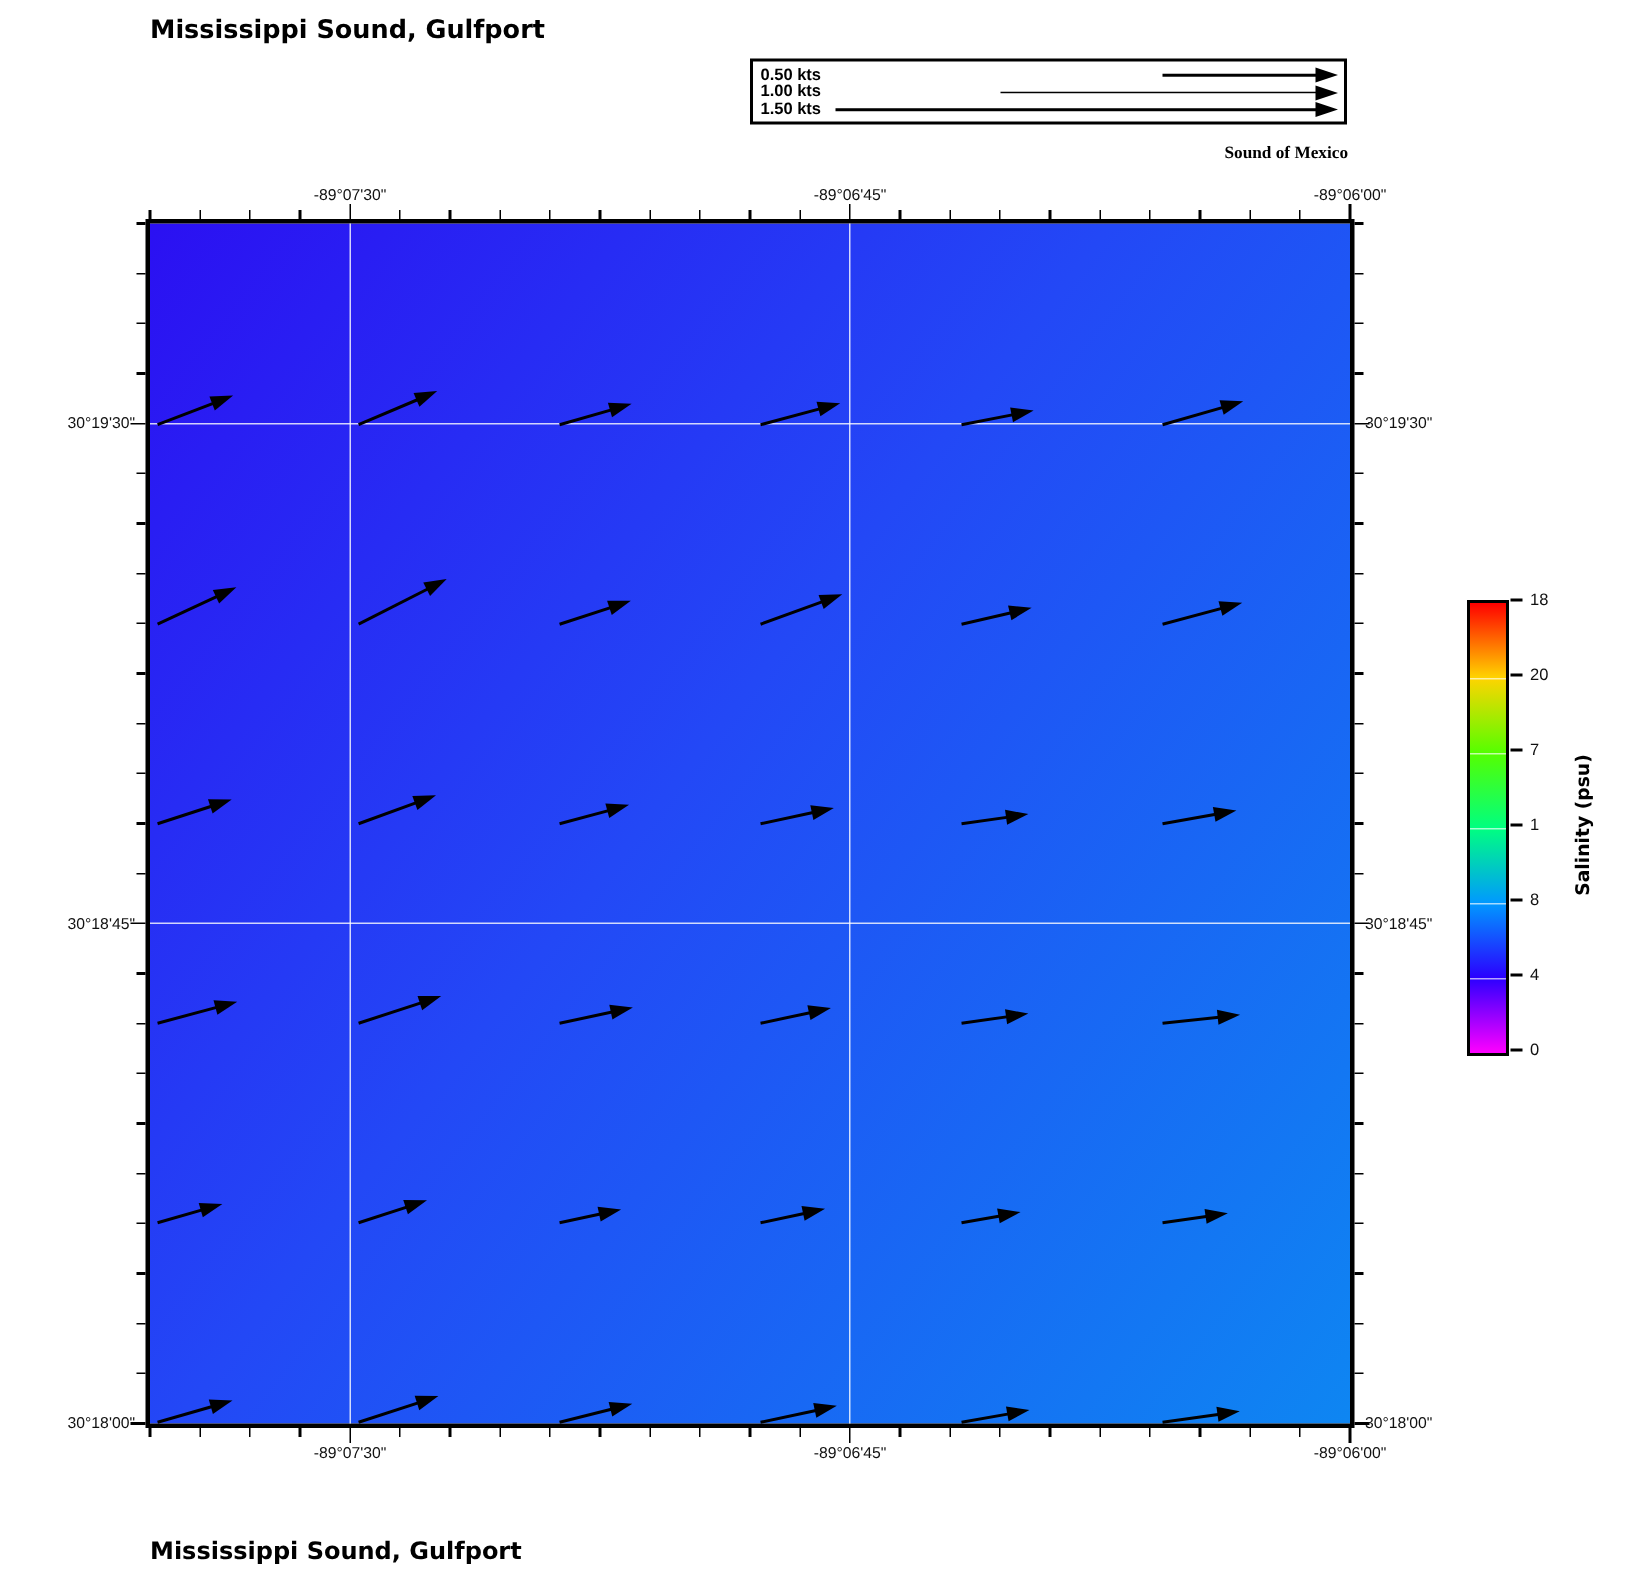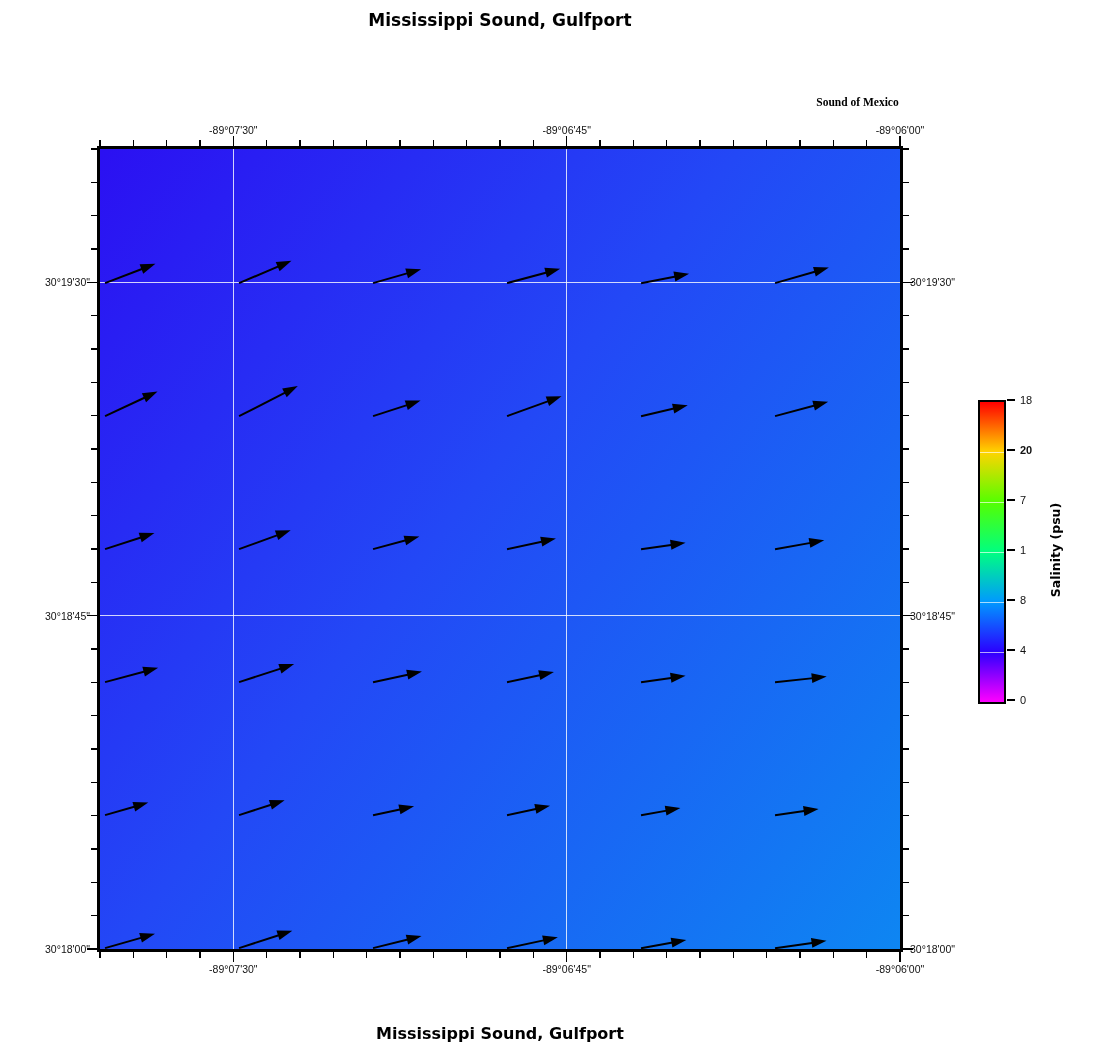--- a/index.html
+++ b/index.html
@@ -1,21 +1,21 @@
 <!DOCTYPE html>
 <html><head>
 <meta charset="utf-8">
 <style>
   html,body { margin:0; padding:0; background:#ffffff; }
   #canvas {
     position:relative; width:1100px; height:1050px; background:#ffffff;
     font-family:"Liberation Sans", sans-serif; overflow:hidden;
   }
   .title {
-    position:absolute; left:100px; width:800px; text-align:center;
+    position:absolute; left:100px; width:800px; text-align:left;
     font-family:"DejaVu Sans", sans-serif; font-weight:bold; font-size:17px; color:#000;
   }
   .title.top { top:10px; }
   .title.bottom { top:1024px; font-size:16px; }
   .subtitle {
     position:absolute; left:105px; top:92px; width:820px; text-align:center;
     font-family:"Liberation Serif", serif; font-weight:bold; font-size:16px; color:#000;
   }
   .region {
     position:absolute; left:795px; top:96px; width:125px; text-align:center;
@@ -68,20 +68,37 @@
     transform:translate(-50%,-50%) rotate(-90deg);
     font-family:"DejaVu Sans", sans-serif; font-weight:bold; font-size:12.5px; color:#000;
   }
 </style>
 </head>
 <body>
 
 <div id="canvas">
   <div class="title top">Mississippi Sound, Gulfport</div>
 
+  <div class="legend-box">
+      <div class="legend-label" style="top: 3.5px;">0.50 kts</div>
+      <div class="arrow" style="left: 273px; top: 4px; width: 117px; transform: rotate(0deg);">
+        <div class="shaft"></div>
+        <div class="head"></div>
+      </div>
+      <div class="legend-label" style="top: 15px;">1.00 kts</div>
+      <div class="arrow" style="left: 165px; top: 15.5px; width: 225px; transform: rotate(0deg);">
+        <div class="shaft"></div>
+        <div class="head"></div>
+      </div>
+      <div class="legend-label" style="top: 26.5px;">1.50 kts</div>
+      <div class="arrow" style="left: 55px; top: 27px; width: 335px; transform: rotate(0deg);">
+        <div class="shaft"></div>
+        <div class="head"></div>
+      </div>
+    </div>
 
   <div class="region">Sound of Mexico</div>
 
   <div class="map" id="map" style="background: linear-gradient(128deg, rgb(43, 16, 242) 0%, rgb(35, 72, 246) 45%, rgb(14, 134, 242) 100%);">
       <div class="gridline-v" style="left: 132.583px; top: 0px; height: 800px;"></div>
       <div class="gridline-h" style="top: 132.583px; left: 0px; width: 800px;"></div>
       <div class="gridline-v" style="left: 465.917px; top: 0px; height: 800px;"></div>
       <div class="gridline-h" style="top: 465.917px; left: 0px; width: 800px;"></div>
     </div>
 
@@ -355,16 +372,16 @@
     <div class="cbar-num" style="left: 1020px; top: 693.5px;">0</div>
     <div class="cbar-tick" style="left: 1007px; top: 649.25px;"></div>
     <div class="cbar-num" style="left: 1020px; top: 643.5px;">4</div>
     <div class="cbar-tick" style="left: 1007px; top: 599.25px;"></div>
     <div class="cbar-num" style="left: 1020px; top: 593.5px;">8</div>
     <div class="cbar-tick" style="left: 1007px; top: 549.25px;"></div>
     <div class="cbar-num" style="left: 1020px; top: 543.5px;">1</div>
     <div class="cbar-tick" style="left: 1007px; top: 499.25px;"></div>
     <div class="cbar-num" style="left: 1020px; top: 493.5px;">7</div>
     <div class="cbar-tick" style="left: 1007px; top: 449.25px;"></div>
-    <div class="cbar-num" style="left: 1020px; top: 443.5px; font-weight: bold;">20</div>
+    <div class="cbar-num" style="left: 1020px; top: 443.5px;">20</div>
     <div class="cbar-tick" style="left: 1007px; top: 399.25px;"></div>
     <div class="cbar-num" style="left: 1020px; top: 393.5px;">18</div>
   </div>
 
 </body></html>

